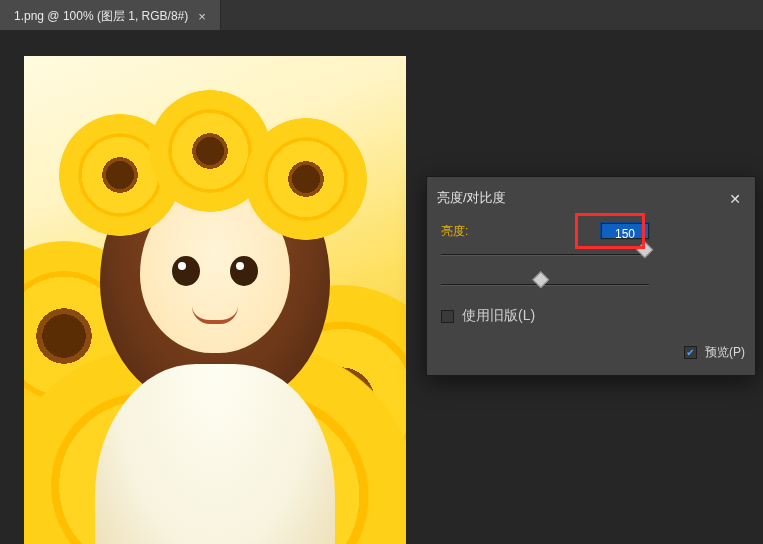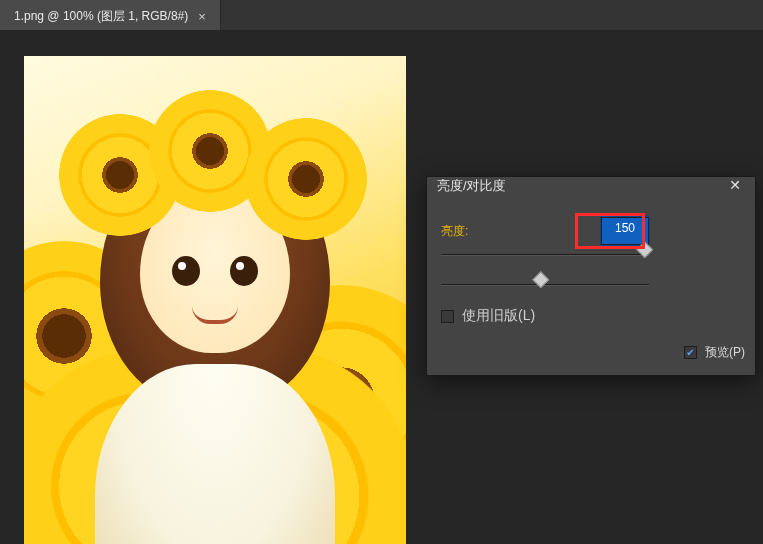--- a/index.html
+++ b/index.html
@@ -90,21 +90,21 @@
     position: absolute;
     left: 426px; top: 176px;
     width: 330px; height: 200px;
     background: #444444;
     border: 1px solid #1a1a1a;
     box-shadow: 0 6px 24px rgba(0,0,0,.55);
     border-radius: 2px;
   }
   .dlg-title {
     height: 30px;
-    display:flex; align-items:flex-start; justify-content:space-between;
+    display:flex; align-items:flex-end; justify-content:space-between;
     padding: 0 10px;
     font-size: 13px;
     color:#e4e4e4;
   }
   .dlg-close { width:20px; text-align:center; font-size:14px; color:#e0e0e0;}
   .dlg-body {
     position: relative;
     padding: 12px 14px 0 14px;
   }
   .row {
@@ -122,21 +122,21 @@
   .track {
     position:absolute; left:0; right:0; top:7px; height:2px;
     background:#2a2a2a; border-top:1px solid #1c1c1c; border-bottom:1px solid #565656;
   }
   .thumb {
     position:absolute; top:1px; width:12px; height:12px;
     background:#cfcfcf; transform:rotate(45deg) translateX(-50%);
     border:1px solid #888;
   }
   .valbox {
-    width:48px; height:28px;
+    width:48px; height:16px;
     background:#3a3a3a;
     border:1px solid #222;
     color:#e8e8e8;
     text-align:center;
     font-size:12px;
     line-height:20px;
     margin-left:auto;
   }
   .valbox.sel {
     background:#1060c0;

